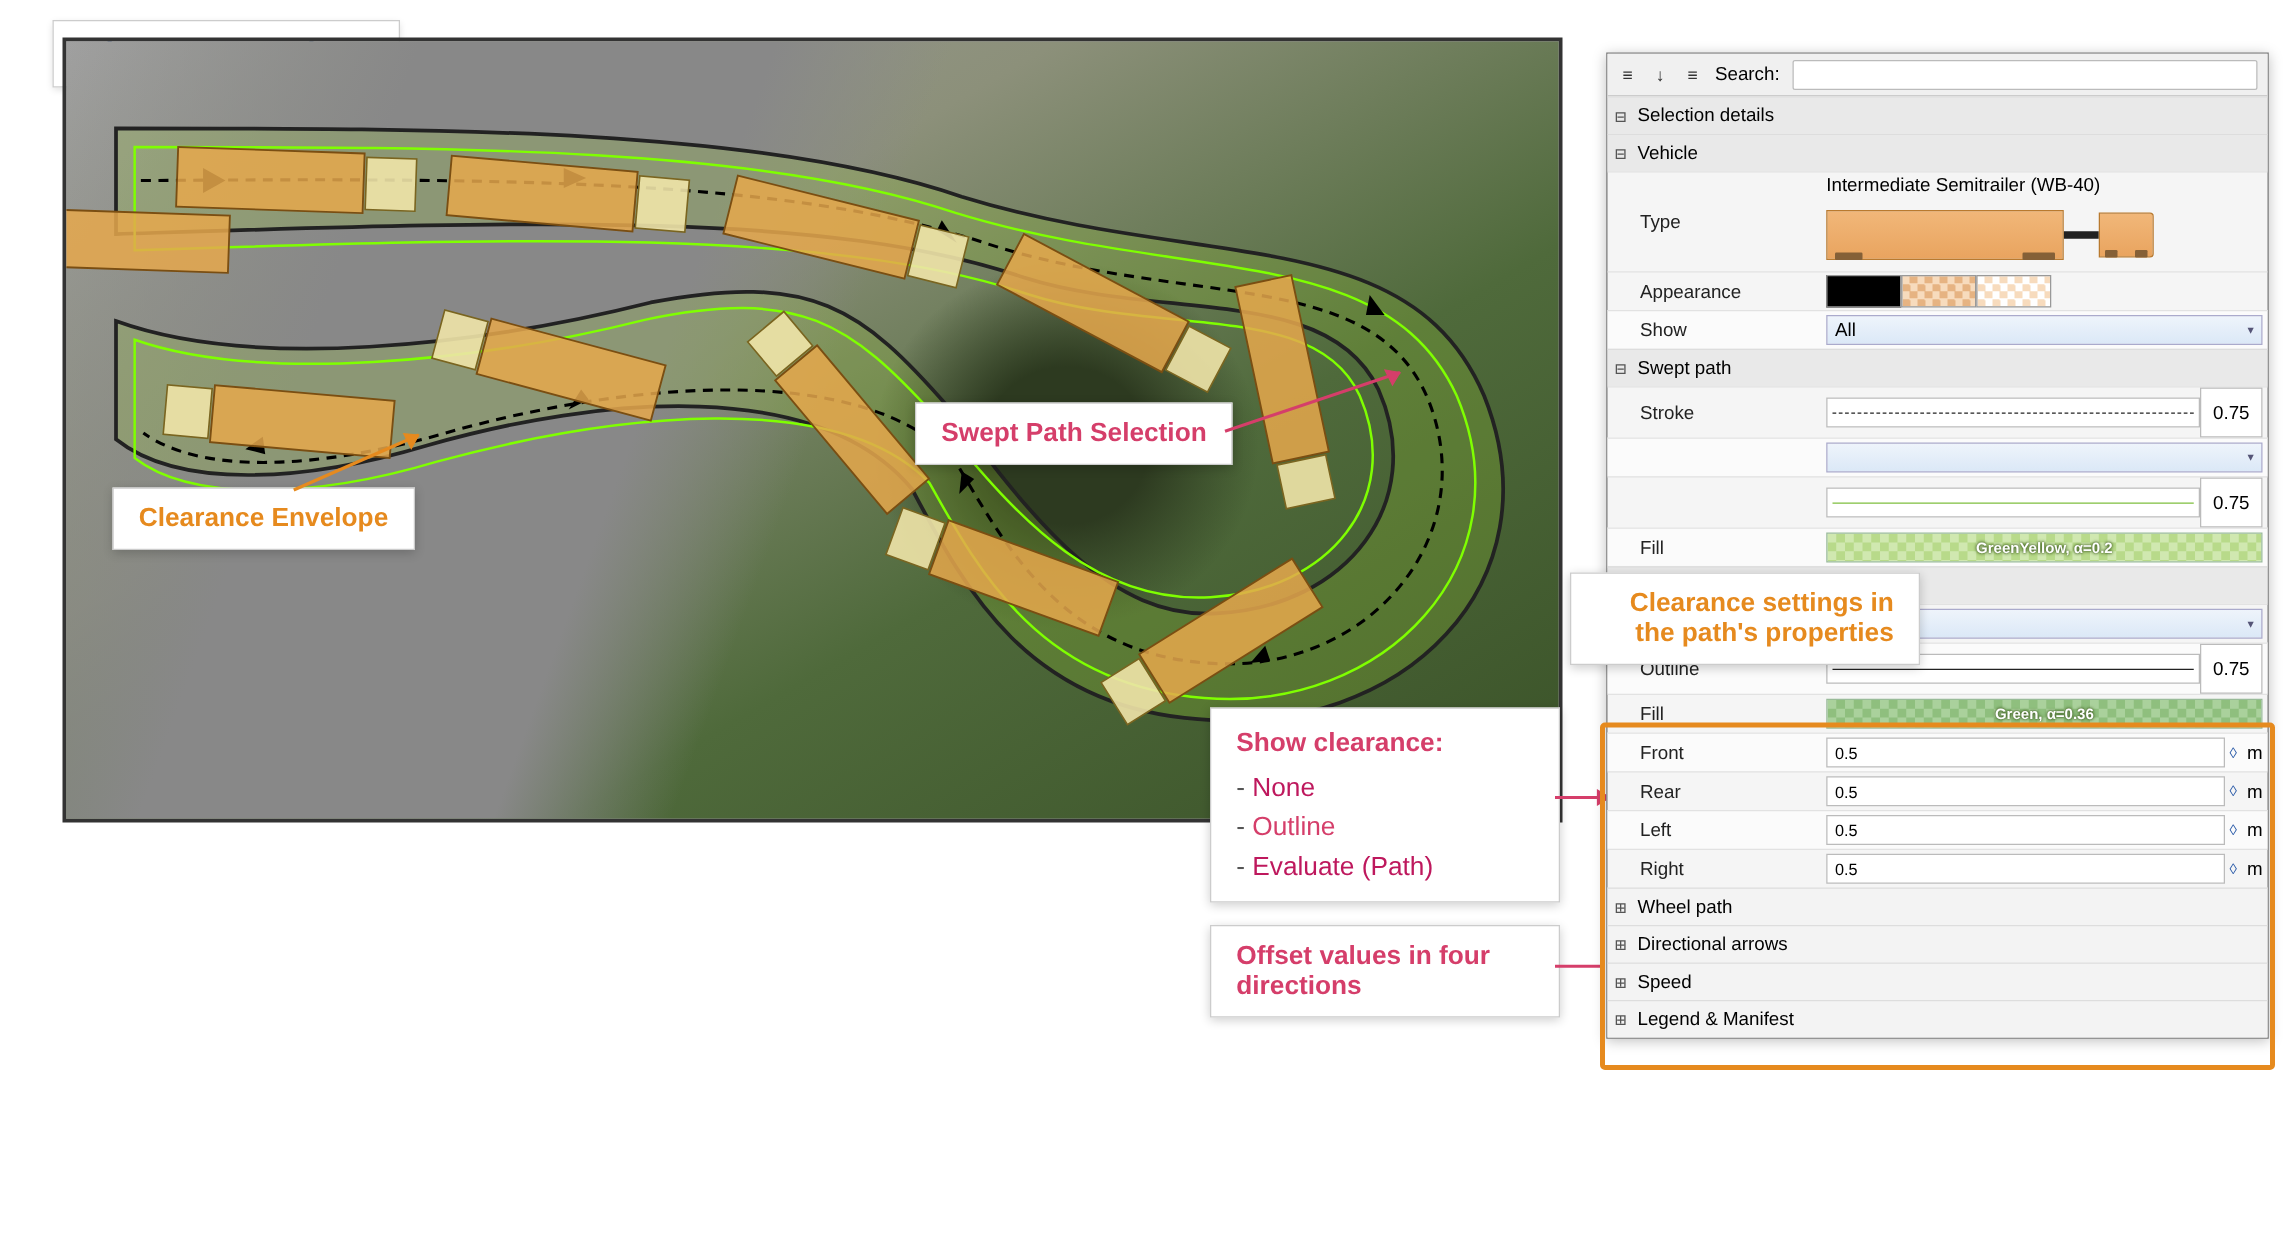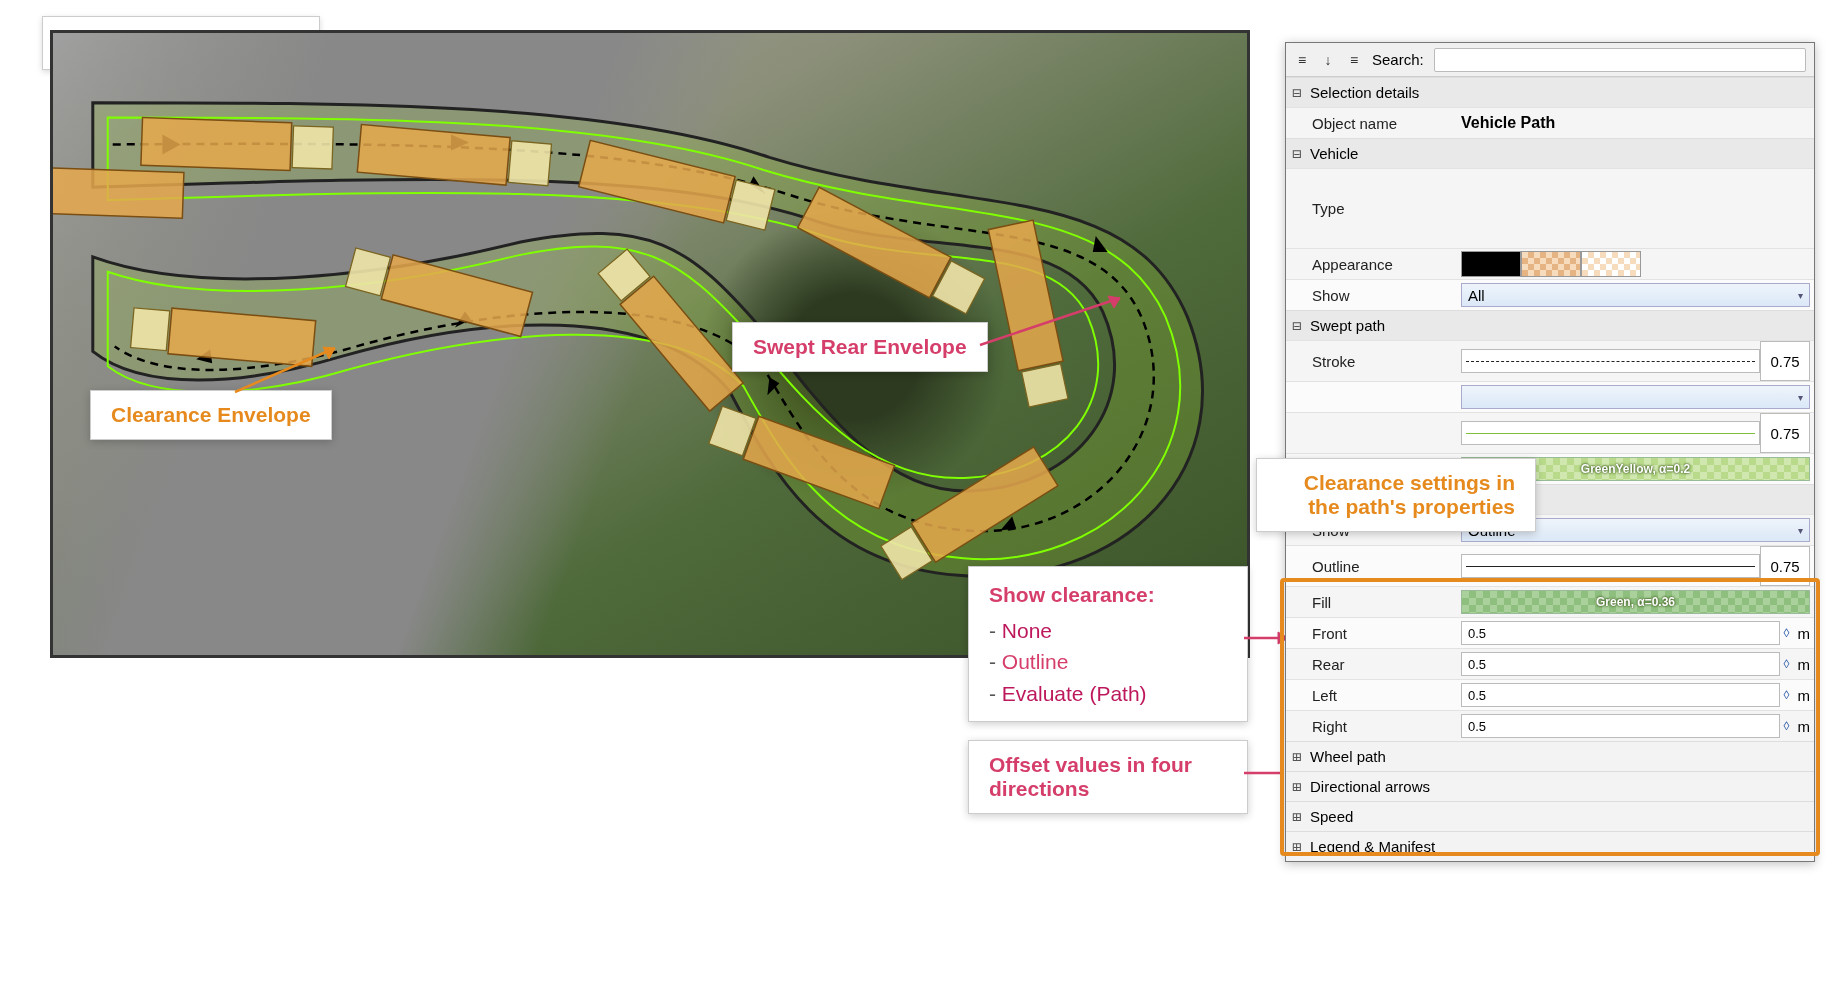--- a/index.html
+++ b/index.html
@@ -387,21 +387,21 @@
       <rect class="vehicle-body" x="0" y="0" width="145" height="46"></rect>
       <rect class="vehicle-cab" x="147" y="3" width="36" height="40"></rect>
     </g>
     <g transform="translate(95,185) rotate(182)">
       <rect class="vehicle-body" x="-35" y="0" width="145" height="46"></rect>
       <rect class="vehicle-cab" x="112" y="3" width="36" height="40"></rect>
     </g>
   </svg>
 </div>
 
-<div class="callout pink" style="top:322px; left:732px;">Swept Rear Envelope</div>
+<div class="callout pink" style="top:322px; left:732px;">Swept Path Selection</div>
 <svg class="arrow-svg" style="top:290px; left:980px;" width="200" height="80" viewBox="0 0 200 80">
   <line class="arrow-pink" x1="0" y1="55" x2="140" y2="8" stroke-width="2.5"></line>
   <polygon class="arrow-pink" points="140,8 128,6 134,18"></polygon>
 </svg>
 
 <div class="callout orange" style="top:390px; left:90px;">Clearance Envelope</div>
 <svg class="arrow-svg" style="top:340px; left:225px;" width="140" height="60" viewBox="0 0 140 60">
   <line class="arrow-orange" x1="10" y1="52" x2="110" y2="8" stroke-width="2.5"></line>
   <polygon class="arrow-orange" points="110,8 98,7 104,19"></polygon>
 </svg>
@@ -432,33 +432,35 @@
     <span class="tb-btn">↓</span>
     <span class="tb-btn">≡</span>
     <span>Search:</span>
     <input type="text" value="" style="">
   </div>
 
   <div class="section-hdr">
     <span class="tw">⊟</span>
     <span>Selection details</span>
   </div>
-  <div class="prop-row">
-    <div class="prop-label">Object name</div>
-    <div class="prop-val">
-        <span class="bold">Vehicle Path</span>
-      </div>
-  </div>
 
   <div class="section-hdr">
     <span class="tw">⊟</span>
     <span>Vehicle</span>
   </div>
   <div class="prop-row" style="height:80px;">
     <div class="prop-label">Type</div>
+    <div class="prop-val" style="flex-direction:column;align-items:flex-start;justify-content:center;gap:4px;">
+      <span>Intermediate Semitrailer (WB-40)</span>
+      <div class="vehicle-prev">
+        <div class="vp-trailer"></div>
+          <div class="vp-bar"></div>
+          <div class="vp-cab"></div>
+      </div>
+    </div>
   </div>
   <div class="prop-row">
     <div class="prop-label">Appearance</div>
     <div class="prop-val">
       <div class="swatches">
         <div class="sw black"></div>
         <div class="sw check"></div>
         <div class="sw light"></div>
       </div>
     </div>

